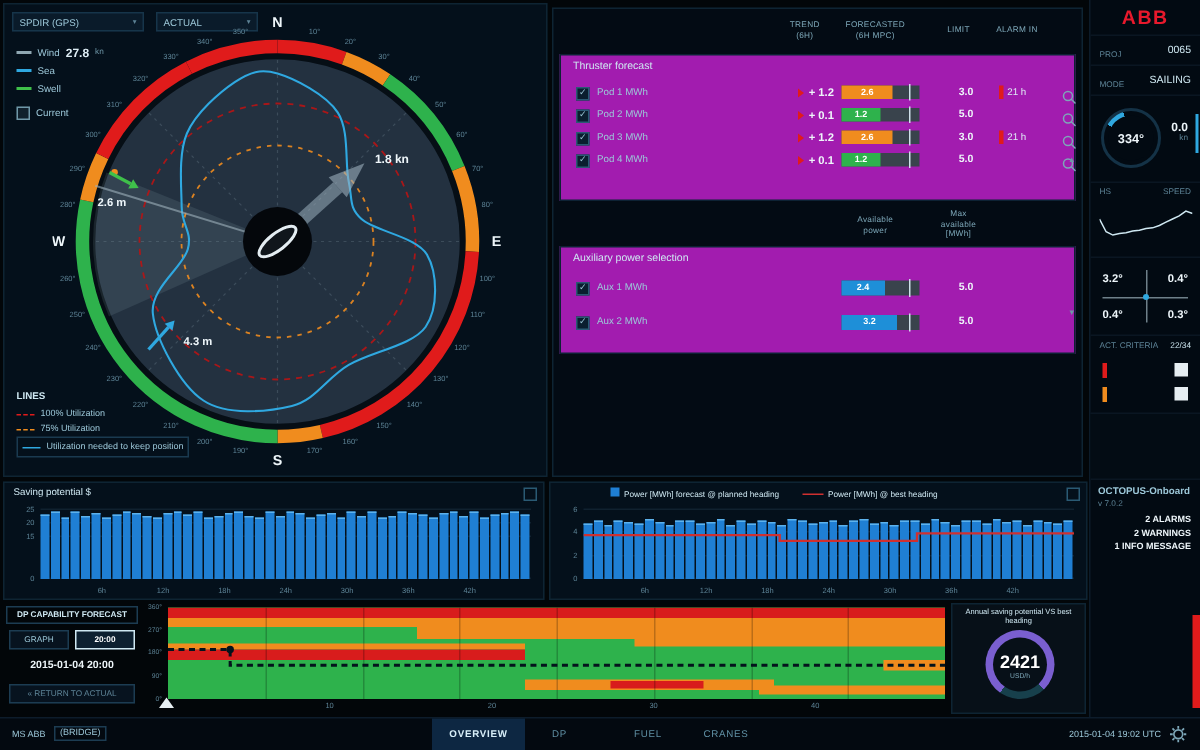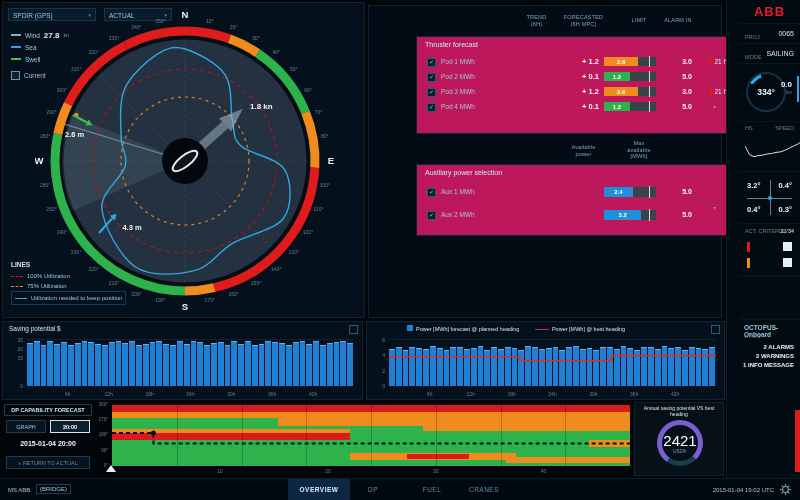--- a/index.html
+++ b/index.html
@@ -14,41 +14,41 @@
       font-size:6.5px;line-height:13px;padding:0 4px;box-sizing:border-box;}
   .dd .caret{float:right;font-size:5px;color:#5d8396;}
   
   .lgrow{display:flex;align-items:center;height:12px;gap:4px;font-size:6.5px;}
   .lgline{width:10px;height:2px;}
   .lgbox{width:7px;height:7px;border:1px solid #6f97a8;background:#10202c;}
   
   .lnrow{display:flex;align-items:center;gap:4px;font-size:6px;height:10px;color:#9cc7d8;}
   .lnline{width:12px;height:0;border-top:1.5px solid;}
   
-  .sec-box{position:absolute;border:1px solid #0d2234;background:#be185d;box-sizing:border-box;margin-left:43px;}
+  .sec-box{position:absolute;border:1px solid #0d2234;background:#a21caf;box-sizing:border-box;}
   .trow{position:absolute;height:15px;width:100%;}
   .chk{position:absolute;left:10px;top:3px;width:7px;height:7px;border:1px solid #2a5a74;
        background:#0a1e2e;color:#9cc7d8;font-size:6px;line-height:7px;text-align:center;}
   .tname{position:absolute;left:24px;top:3px;font-size:6.5px;color:#9cc7d8;}
   .trend{position:absolute;left:128px;top:2px;width:54px;display:flex;justify-content:flex-end;
         align-items:center;gap:3px;font-size:7.5px;font-weight:bold;color:#eef6fa;}
   .flag{width:0;height:0;border-left:4px solid #e01b1b;border-top:3px solid transparent;border-bottom:3px solid transparent;}
   .tbar{position:absolute;left:187px;top:2px;width:52px;height:9px;background:#39434c;}
   .tbar .fill{height:100%;display:flex;align-items:center;justify-content:center;
         font-size:6px;font-weight:bold;color:#fff;}
   .tbar .notch{position:absolute;top:-1px;bottom:-1px;width:1.5px;background:#cfe0ea;}
   .tlimit{position:absolute;left:254px;top:3px;width:32px;text-align:center;font-size:7px;font-weight:bold;color:#eef6fa;}
   .talarm{position:absolute;left:292px;top:2px;display:flex;align-items:center;gap:3px;}
   .albar{width:2.5px;height:9px;background:#e01b1b;}
   .talarm span{font-size:6.5px;color:#dfeef6;}
   .tmag{position:absolute;left:334px;top:2px;width:10px;height:10px;}
   .colhead{position:absolute;font-size:5.5px;color:#7da7b8;text-align:center;line-height:6.5px;letter-spacing:.2px;}
   
   #sidebar{position:absolute;left:726px;top:0;width:74px;height:478px;background:#020a12;
-     border-left:1px solid #0c1b29;box-sizing:border-box;padding-left:12px;}
+     border-left:1px solid #0c1b29;box-sizing:border-box;}
   .sb-sec{position:relative;border-bottom:1px solid #0a1622;box-sizing:border-box;}
   .sb-label{font-size:5.5px;color:#5d8396;}
   .sb-val{font-size:7px;color:#cfe8f2;}
   
   .chart-title{position:absolute;left:6px;top:3px;font-size:6.5px;color:#cfe8f2;}
   .expand{position:absolute;right:4px;top:3px;width:7px;height:7px;border:1px solid #2a5a74;}
   .bars{position:absolute;display:flex;align-items:flex-end;}
   .bars div{flex:1;margin-right:1px;background:#1f7fd4;border-top:1px solid #5db2ec;}
   .ytick{position:absolute;font-size:5px;color:#5d8396;text-align:right;width:14px;}
   .gridline{position:absolute;left:0;right:0;border-top:1px solid rgba(110,160,195,.12);}
@@ -591,21 +591,21 @@
       <div class="abs" style="left: 543.494px; top: 468px; font-size: 5px; color: rgb(93, 131, 150); transform: translateX(-50%);">40</div>
     </div>
   <div class="abs" style="left:106px;top:465px;width:0;height:0;border-left:5px solid transparent;border-right:5px solid transparent;border-bottom:7px solid #e6eef2;"></div>
 
   <div class="panel" style="left:634px;top:402px;width:90px;height:74px;background:#071018;">
     <div style="position:absolute;left:2px;top:2px;right:2px;font-size:5px;color:#cfe8f2;text-align:center;line-height:6px;">Annual saving potential VS best heading</div>
     <div style="position:absolute;left:22px;top:17px;width:46px;height:46px;border-radius:50%;
          background:conic-gradient(from 215deg,#7a5fd0 0 78%,#17404c 78% 100%);">
       <div style="position:absolute;left:5px;top:5px;right:5px;bottom:5px;border-radius:50%;background:#071018;
            display:flex;flex-direction:column;align-items:center;justify-content:center;">
-        <div style="font-size:15px;font-weight:normal;color:#fff;">2421</div>
+        <div style="font-size:12px;font-weight:bold;color:#fff;">2421</div>
         <div style="font-size:4.5px;color:#7da7b8;">USD/h</div>
       </div>
     </div>
   </div>
 
   <div id="statusbar">
     <span style="position:absolute;left:8px;top:0;line-height:22px;font-size:6px;">MS ABB</span>
     <span style="position:absolute;left:36px;top:5px;border:1px solid #1c3c52;font-size:6px;padding:1px 3px;">(BRIDGE)</span>
     <div id="tabs">
         <div class="tab active" style="left: 288px; width: 62px;">OVERVIEW</div>

